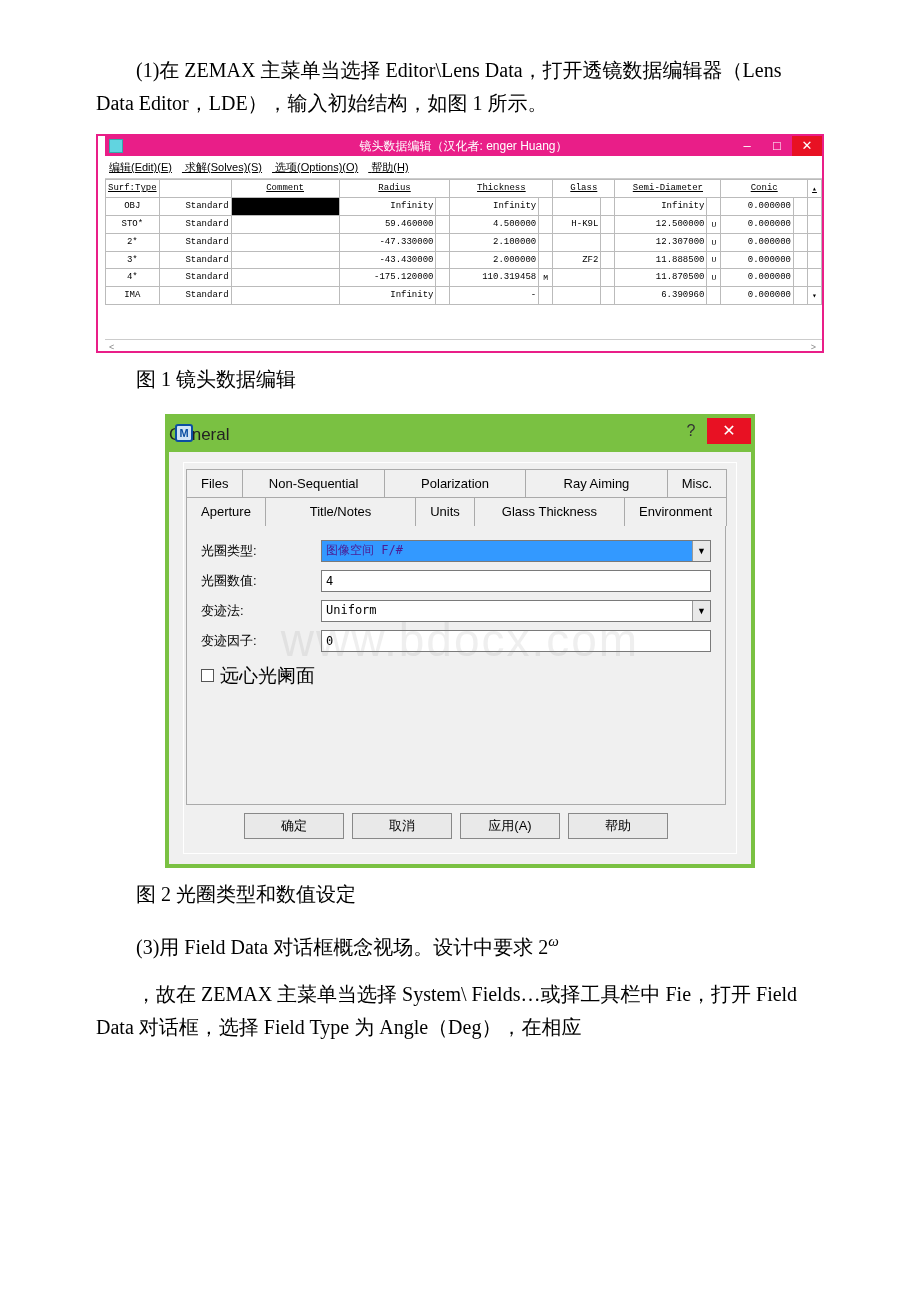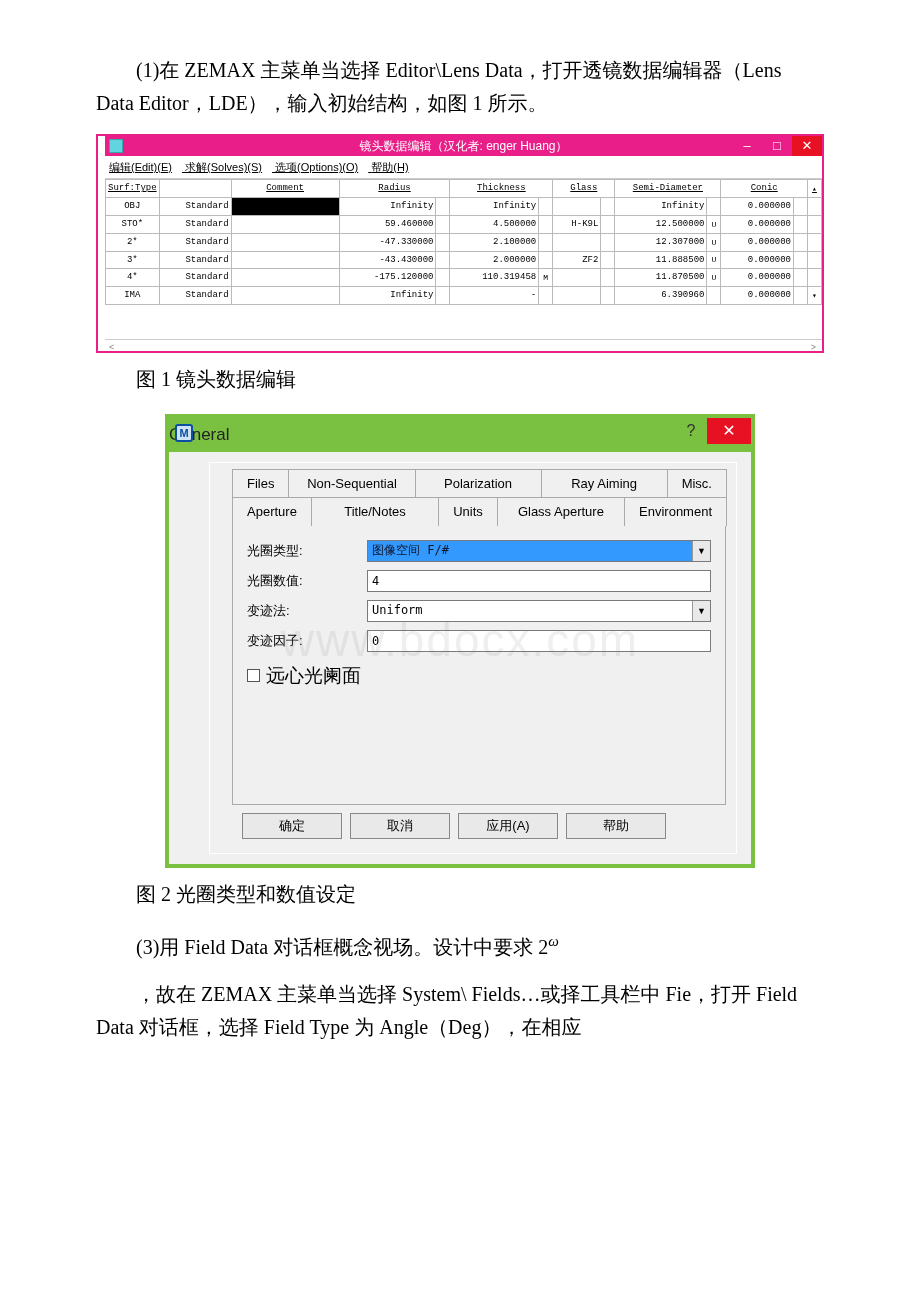--- a/index.html
+++ b/index.html
@@ -49,38 +49,38 @@
     .gen-wrap { display:flex; justify-content:center; margin: 10px 0 0 0; }
     .gen-window { width: 590px; border: 4px solid #7ac142; font-family: "Microsoft YaHei","SimSun",sans-serif; position: relative; background:#f0f0f0; }
     .gen-titlebar { background:#7ac142; height: 34px; display:flex; align-items:center; justify-content:flex-start; position:relative; font-size: 17px; color:#222; font-family:"Segoe UI",sans-serif; }
     .gen-titlebar .icon { position:absolute; left:6px; top:6px; width:18px; height:18px; border:2px solid #0b4ea2; border-radius:3px; background:#cfe3f7; }
     .gen-titlebar .icon::after{ content:"M"; font-size:11px; color:#0b4ea2; display:block; text-align:center; line-height:14px; font-weight:bold; }
     .gen-ctrls { position:absolute; right:0; top:0; display:flex; height:30px; }
     .gen-ctrls span { width:32px; height:26px; display:flex; align-items:center; justify-content:center; font-size:16px; }
     .gen-ctrls .help { color:#333; }
     .gen-ctrls .close { background:#e81123; color:#fff; width:44px; }
     .gen-body { background:#f0f0f0; padding: 10px 14px 10px 14px; }
-    .gen-panel { background:#f0f0f0; border:1px solid #fff; padding: 6px 10px 2px 22px; margin-left: 26px; }
+    .gen-panel { background:#f0f0f0; border:1px solid #fff; padding: 6px 10px 2px 2px; }
     .tabrow { display:flex; font-size:13px; }
     .tab { padding: 3px 14px; border:1px solid #aaa; border-bottom:none; background:#f0f0f0; margin-right:-1px; position:relative; }
     .tab.active { background:#f0f0f0; z-index:2; }
     .tab.backrow { border-bottom:1px solid #aaa; }
     .tabrow2 { margin-top:-1px; }
     .tabbody { border:1px solid #aaa; border-top:1px solid #aaa; padding: 14px 14px 2px 14px; background:#f0f0f0; min-height: 280px; margin-top:-1px; font-size:13px; }
     .formrow { display:flex; align-items:center; margin-bottom: 8px; }
     .formrow .lbl { width: 120px; }
     .formrow .field { flex:1; position:relative; }
     .sel { display:flex; align-items:center; border:1px solid #7a7a7a; height:22px; background:#fff; }
     .sel .selval { flex:1; padding: 0 4px; font-family:"SimSun",monospace; font-size:12px; }
-    .sel .selval.hi { background:#3399ff; color:#0f172a; }
+    .sel .selval.hi { background:#3399ff; color:#4c1d95; }
     .sel .dd { width:18px; height:20px; border-left:1px solid #999; display:flex; align-items:center; justify-content:center; font-size:9px; background:#e9e9e9; }
     .txt { width:100%; border:1px solid #7a7a7a; height:22px; padding:0 4px; font-family:"SimSun",monospace; font-size:12px; background:#fff; }
     .chkrow { display:flex; align-items:center; margin-bottom:6px; font-size:19px; }
     .chk { width:13px; height:13px; border:1px solid #555; background:#fff; margin-right:6px; display:inline-block; }
-    .gen-buttons { display:flex; gap:8px; padding: 8px 10px 12px 10px; }
+    .gen-buttons { display:flex; justify-content:center; gap:8px; padding: 8px 10px 12px 10px; }
     .gen-buttons button { width:100px; height:26px; background:#e9e9e9; border:1px solid #888; font-size:13px; font-family:"Microsoft YaHei",sans-serif; }
 
     .watermark { position:relative; }
     .watermark::after {
       content: "www.bdocx.com";
       position: absolute;
       left: 50%; top: 50%;
       transform: translate(-50%, -50%) rotate(0deg);
       font-size: 46px;
       color: rgba(120,120,120,0.12);
@@ -251,21 +251,21 @@
             <div class="tab backrow">Files</div>
             <div class="tab backrow" style="flex:1;text-align:center;">Non-Sequential</div>
             <div class="tab backrow" style="flex:1;text-align:center;">Polarization</div>
             <div class="tab backrow" style="flex:1;text-align:center;">Ray Aiming</div>
             <div class="tab backrow">Misc.</div>
           </div>
           <div class="tabrow tabrow2">
             <div class="tab active">Aperture</div>
             <div class="tab" style="flex:1;text-align:center;">Title/Notes</div>
             <div class="tab">Units</div>
-            <div class="tab" style="flex:1;text-align:center;">Glass Aperture</div>
+            <div class="tab" style="flex:1;text-align:center;">Glass Thickness</div>
             <div class="tab">Environment</div>
           </div>
           <div class="tabbody">
             <div class="formrow">
               <div class="lbl">光圈类型:</div>
               <div class="field">
                 <div class="sel">
                   <div class="selval hi">图像空间 F/#</div>
                   <div class="dd">▼</div>
                 </div>

